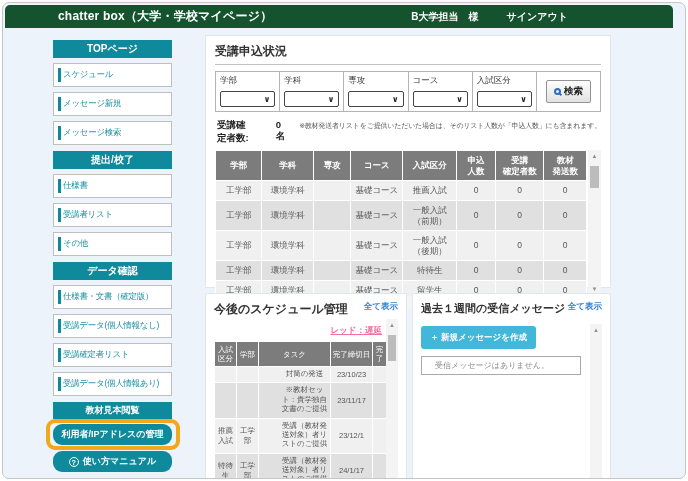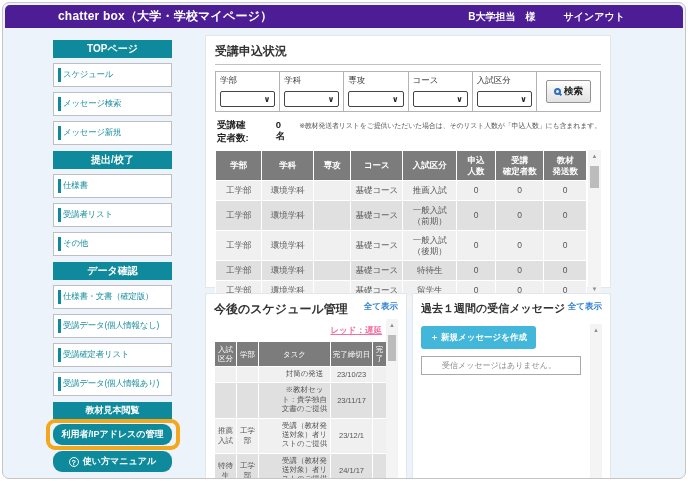--- a/index.html
+++ b/index.html
@@ -1,23 +1,23 @@
 <!DOCTYPE html>
 <html><head>
 <meta charset="utf-8">
 <style>
   * { margin:0; padding:0; box-sizing:border-box; }
   html,body { width:688px; height:481px; }
   body { font-family:"Liberation Sans","DejaVu Sans",sans-serif; background:#fff; position:relative; overflow:hidden; }
   .page { position:absolute; inset:2px; border:1px solid #c6c6c6; border-radius:7px; background:#edf3fa; overflow:hidden; }
 
   
-  .topbar { position:absolute; top:2px; left:2px; right:2px; height:23px; background:#4c1d95; border-radius:5px 5px 0 0; display:flex; align-items:center; color:#fff; }
+  .topbar { position:absolute; top:2px; left:2px; right:12px; height:23px; background:#14532d; border-radius:5px 5px 0 0; display:flex; align-items:center; color:#fff; }
   .topbar .title { font-size:12px; font-weight:bold; margin-left:53px; letter-spacing:0.2px; }
-  .topbar .right { margin-left:auto; display:flex; align-items:center; gap:28px; padding-right:58px; font-size:10px; font-weight:bold; }
+  .topbar .right { margin-left:auto; display:flex; align-items:center; gap:28px; padding-right:105px; font-size:10px; font-weight:bold; }
   .topbar .signout { cursor:pointer; }
 
   
   .sidebar { position:absolute; left:50px; top:37px; width:119px; }
   .side-head { background:#0e8a9c; color:#fff; font-size:10px; font-weight:bold; text-align:center; height:18px; line-height:18px; margin-bottom:5px; }
   .side-item { background:#fff; border:1px solid #bfbfbf; height:24px; margin-bottom:5px; display:flex; align-items:center; padding-left:9px; position:relative; cursor:pointer; }
   .side-item::before { content:""; position:absolute; left:4px; top:4px; bottom:4px; width:3px; background:#0e8a9c; }
   .side-item span { color:#1b8fa0; font-size:8.5px; letter-spacing:-0.3px; }
   .side-section { margin-bottom:6px; }
   .teal-btn { background:#0e8a9c; color:#fff; font-size:9px; font-weight:bold; text-align:center; height:17px; line-height:17px; margin-bottom:5px; cursor:pointer; }
@@ -76,21 +76,21 @@
   table.sgrid td:nth-child(3) { text-align:center; padding-left:21px;font-family:Liberation Mono, monospace; }
   table.sgrid td:nth-child(4) { white-space:nowrap; word-break:keep-all; }
   table.sgrid tr:nth-child(odd) td { background:#f0f0f0; }
   table.sgrid tr:nth-child(even) td { background:#e0e0e0; }
   .side-scroll { position:absolute; top:-22px; right:0; width:12px; bottom:-8px; background:#f4f4f4; display:flex; flex-direction:column; }
 
   
   .msg-panel { left:409px; top:290px; width:199px; height:200px; padding:7px 8px; }
   .new-msg-btn { display:inline-flex; align-items:center; background:#43b7d9; color:#fff; font-size:8.5px; font-weight:bold; border-radius:3px; padding:5px 9px; margin-top:10px; cursor:pointer; }
   .new-msg-btn .plus { margin-right:2px; font-size:9px; }
-  .empty-box { border:1px solid #a9a9a9; background:#fff; font-size:8px; color:#888; padding:3px 20px; height:19px; margin-top:7px; width:160px; }
+  .empty-box { border:1px solid #a9a9a9; background:#fff; font-size:8px; color:#888; padding:3px 13px; height:19px; margin-top:7px; width:160px; }
   .msg-scroll { position:absolute; top:30px; right:8px; width:12px; bottom:8px; background:#f4f4f4; display:flex; flex-direction:column; }
 </style>
 </head>
 <body>
 
 <div class="page">
 
   <div class="topbar">
     <div class="title">chatter box（大学・学校マイページ）</div>
     <div class="right">
@@ -99,24 +99,24 @@
     </div>
   </div>
 
   <div class="sidebar">
     <div class="side-section">
       <div class="side-head">TOPページ</div>
       <div class="side-item">
           <span>スケジュール</span>
         </div>
       <div class="side-item">
+          <span>メッセージ新規</span>
+        </div>
+      <div class="side-item">
           <span>メッセージ検索</span>
-        </div>
-      <div class="side-item">
-          <span>メッセージ新規</span>
         </div>
     </div>
     <div class="side-section">
       <div class="side-head">提出/校了</div>
       <div class="side-item">
           <span>仕様書</span>
         </div>
       <div class="side-item">
           <span>受講者リスト</span>
         </div>

